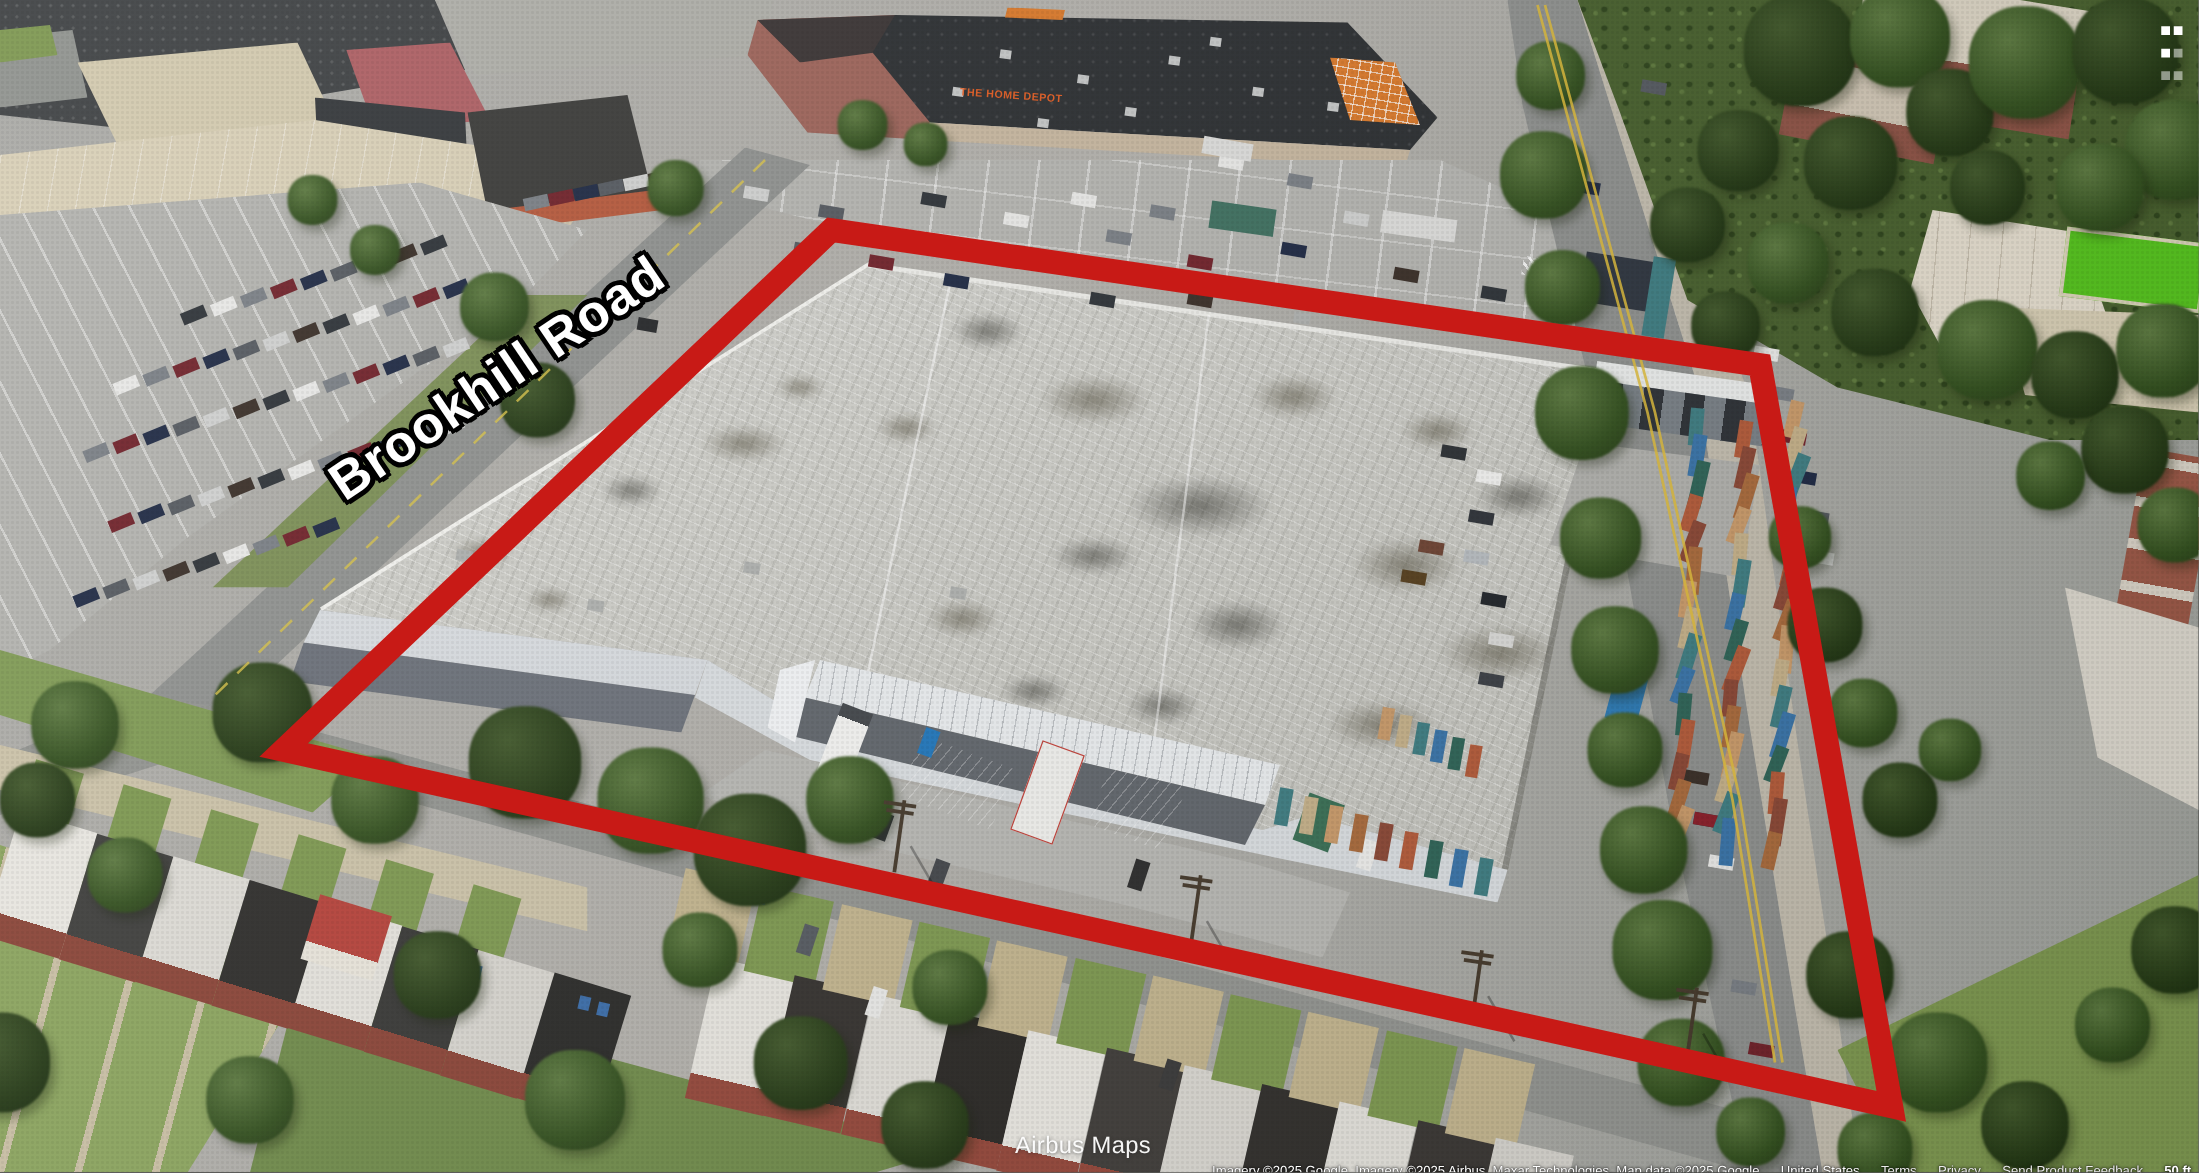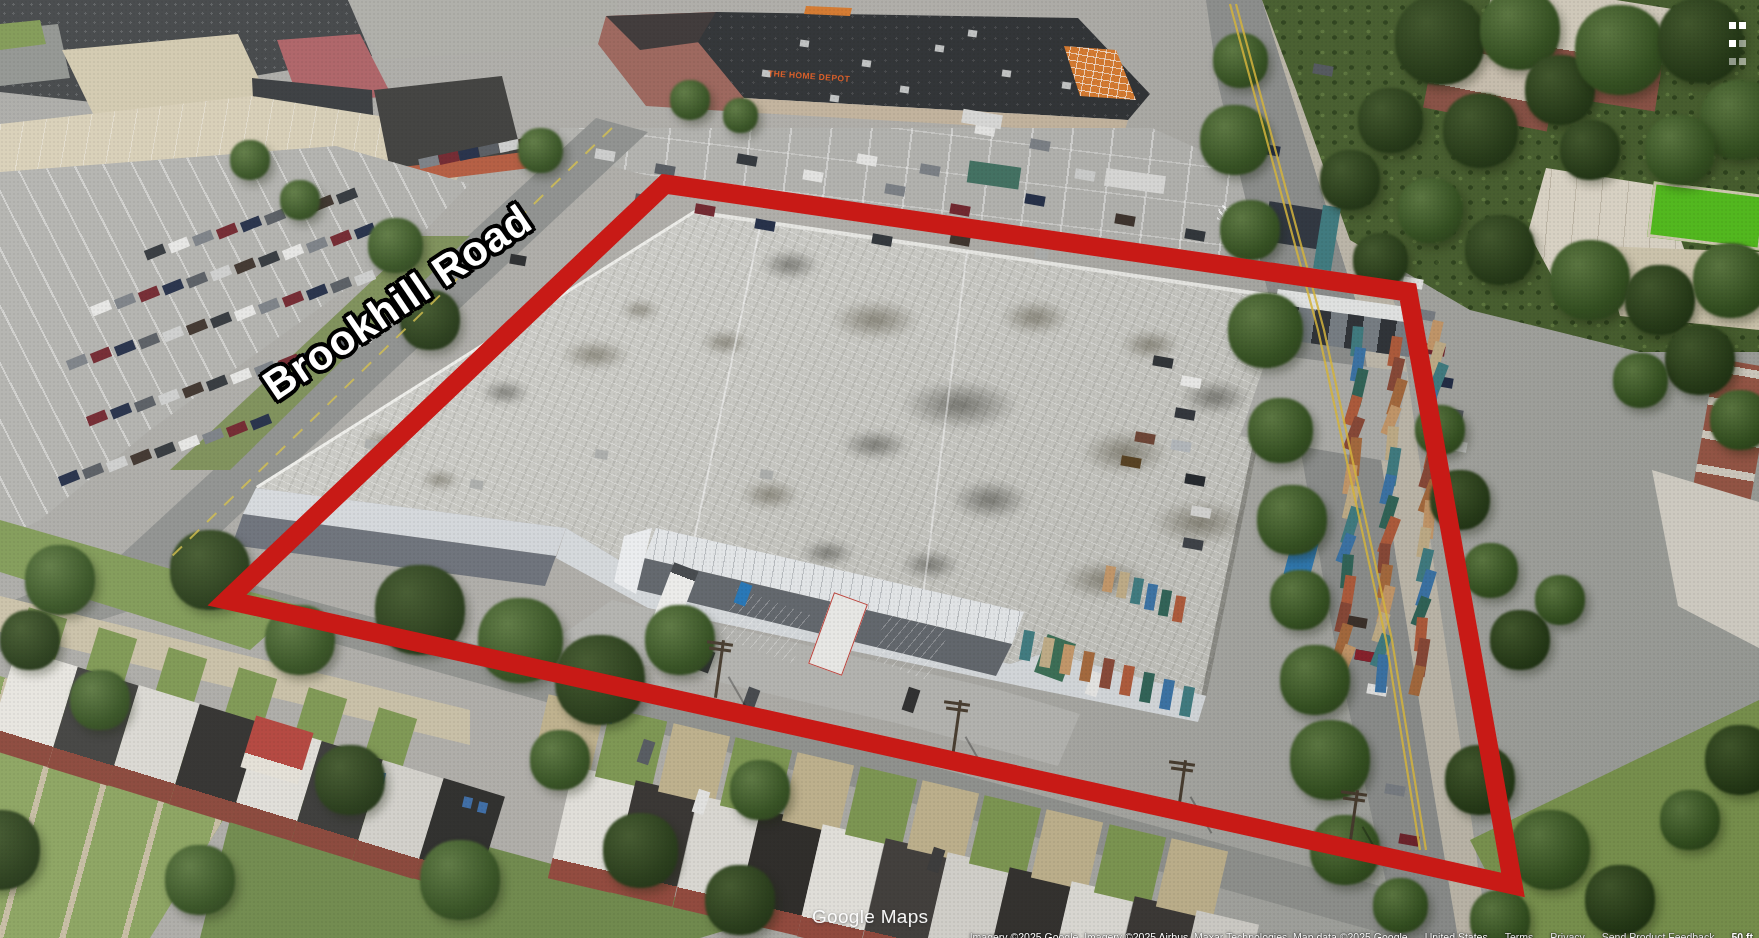--- a/index.html
+++ b/index.html
@@ -455,21 +455,21 @@
     <path d="M612,128 L168,560" fill="none" stroke="#d4c050" stroke-width="2" stroke-dasharray="13 11" opacity=".8"></path>
     <polygon id="boundary" fill="none" stroke-width="19" stroke-linejoin="miter" points="665,184 1408,292 1513,885 227,600" stroke="#c81a16"></polygon>
   </svg>
 
   <div id="road-label" style="color: rgb(255, 255, 255);">Brookhill Road</div>
 
   <div id="dots">
     <span></span><span></span><span></span><span class="f"></span><span class="f"></span><span class="f"></span>
   </div>
 
-  <div id="watermark">Google Maps</div>
+  <div id="watermark">Airbus Maps</div>
 
   <div id="attribution">
     <span>Imagery ©2025 Google, Imagery ©2025 Airbus, Maxar Technologies, Map data ©2025 Google</span>
     <span>United States</span>
     <span class="lnk">Terms</span>
     <span class="lnk">Privacy</span>
     <span class="lnk">Send Product Feedback</span>
     <span class="scale">50 ft</span>
   </div>
 </div>

